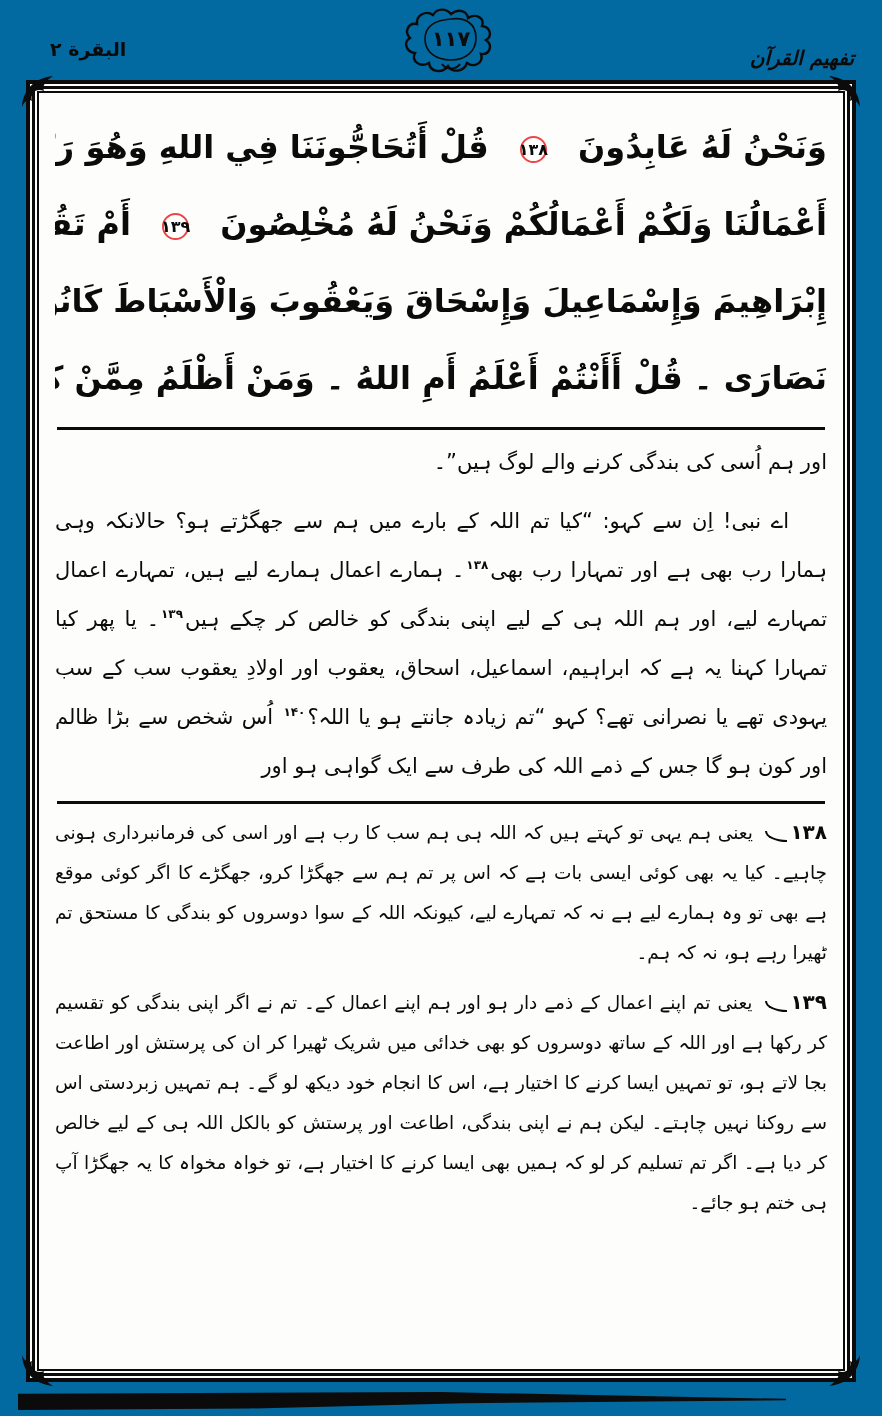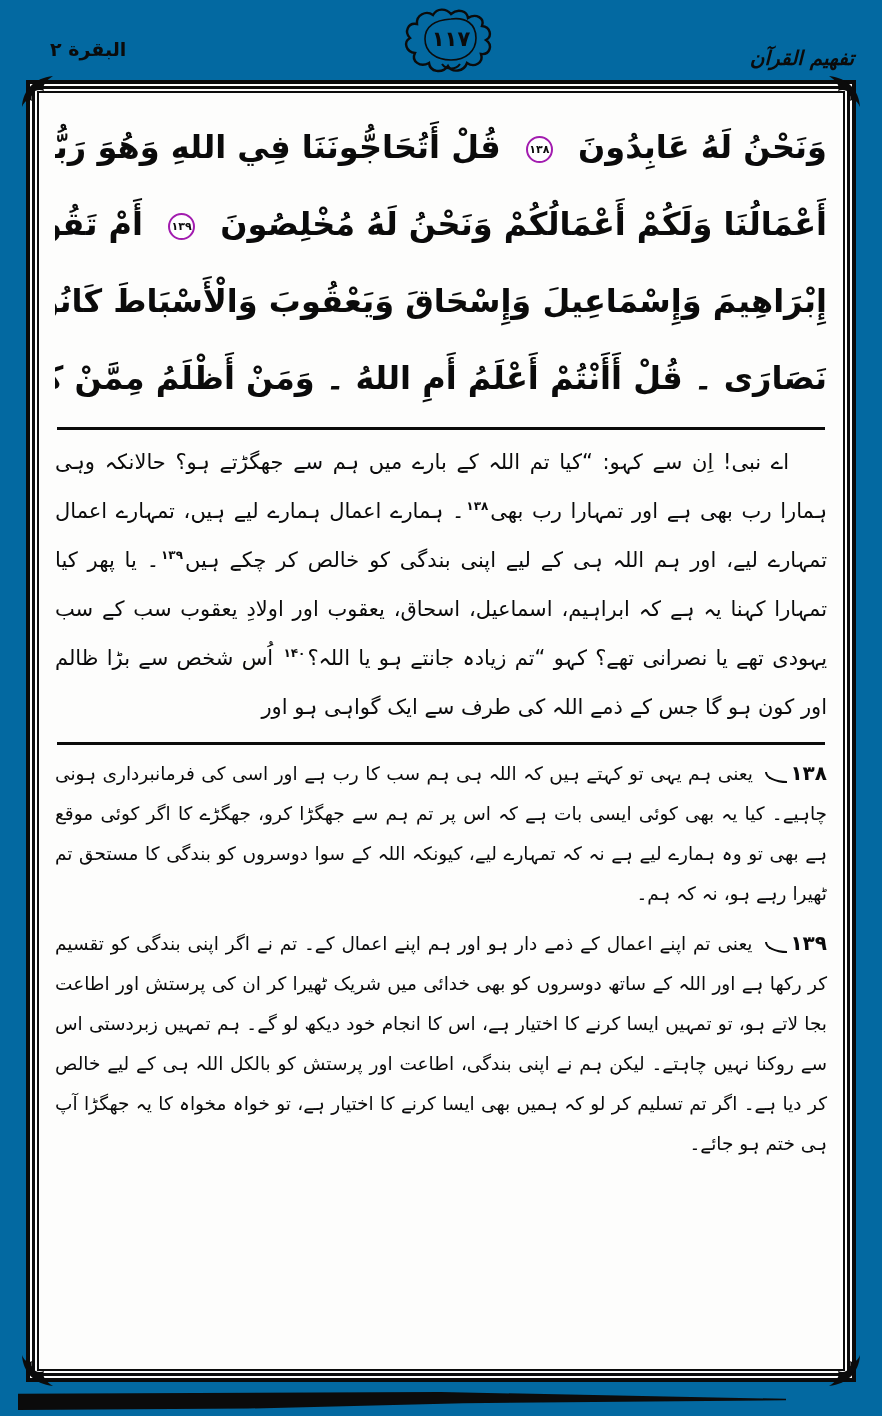--- a/index.html
+++ b/index.html
@@ -71,24 +71,24 @@
     font-size:32px;font-weight:bold;
     line-height:77px;height:77px;
     text-align:justify;text-align-last:justify;
     white-space:nowrap;
     overflow:hidden;
     letter-spacing:0;
   }
   .ayah-badge{
     display:inline-flex;align-items:center;justify-content:center;
     width:27px;height:27px;
-    border:2px solid #a21caf;border-radius:50%;
-    font-size:11px;font-weight:bold;
+    border:2px solid #ef4444;border-radius:50%;
+    font-size:16px;font-weight:bold;
     vertical-align:middle;
-    margin:0 14px;
+    margin:0 20px;
     box-sizing:border-box;
     background:#fff;
   }
   
   .divider{
     border:none;
     border-top:3px solid #0b0b0b;
     margin:10px 2px 8px 2px;
   }
   
@@ -195,20 +195,21 @@
           <span>إِبْرَاهِيمَ وَإِسْمَاعِيلَ وَإِسْحَاقَ وَيَعْقُوبَ وَالْأَسْبَاطَ كَانُوا هُودًا أَوْ</span>
         </div>
         <div class="qline">
           <span>نَصَارَى ۔ قُلْ أَأَنْتُمْ أَعْلَمُ أَمِ اللهُ ۔ وَمَنْ أَظْلَمُ مِمَّنْ كَتَمَ شَهَادَةً</span>
         </div>
       </div>
 
       <hr class="divider">
 
       <div class="translation">
+        <p class="t-para">اور ہم اُسی کی بندگی کرنے والے لوگ ہیں”۔</p>
         <p class="t-para indent">
           <span>اے نبی! اِن سے کہو: “کیا تم اللہ کے بارے میں ہم سے جھگڑتے ہو؟ حالانکہ وہی ہمارا رب بھی ہے اور تمہارا رب بھی</span><sup class="fnref">۱۳۸</sup><span>۔ ہمارے اعمال ہمارے لیے ہیں، تمہارے اعمال تمہارے لیے، اور ہم اللہ ہی کے لیے اپنی بندگی کو خالص کر چکے ہیں</span><sup class="fnref">۱۳۹</sup><span>۔ یا پھر کیا تمہارا کہنا یہ ہے کہ ابراہیم، اسماعیل، اسحاق، یعقوب اور اولادِ یعقوب سب کے سب یہودی تھے یا نصرانی تھے؟ کہو “تم زیادہ جانتے ہو یا اللہ؟</span><sup class="fnref">۱۴۰</sup>
           <span>اُس شخص سے بڑا ظالم اور کون ہو گا جس کے ذمے اللہ کی طرف سے ایک گواہی ہو اور</span>
         </p>
       </div>
 
       <hr class="divider">
 
       <div class="footnotes">
         <p class="fn-para">

